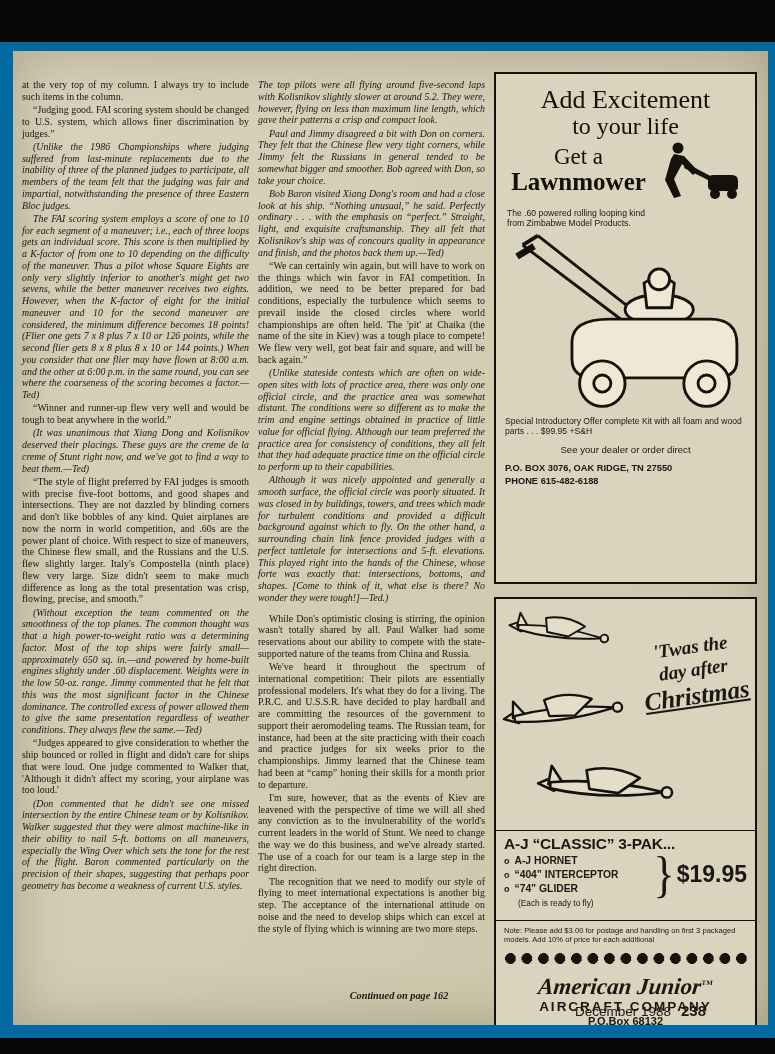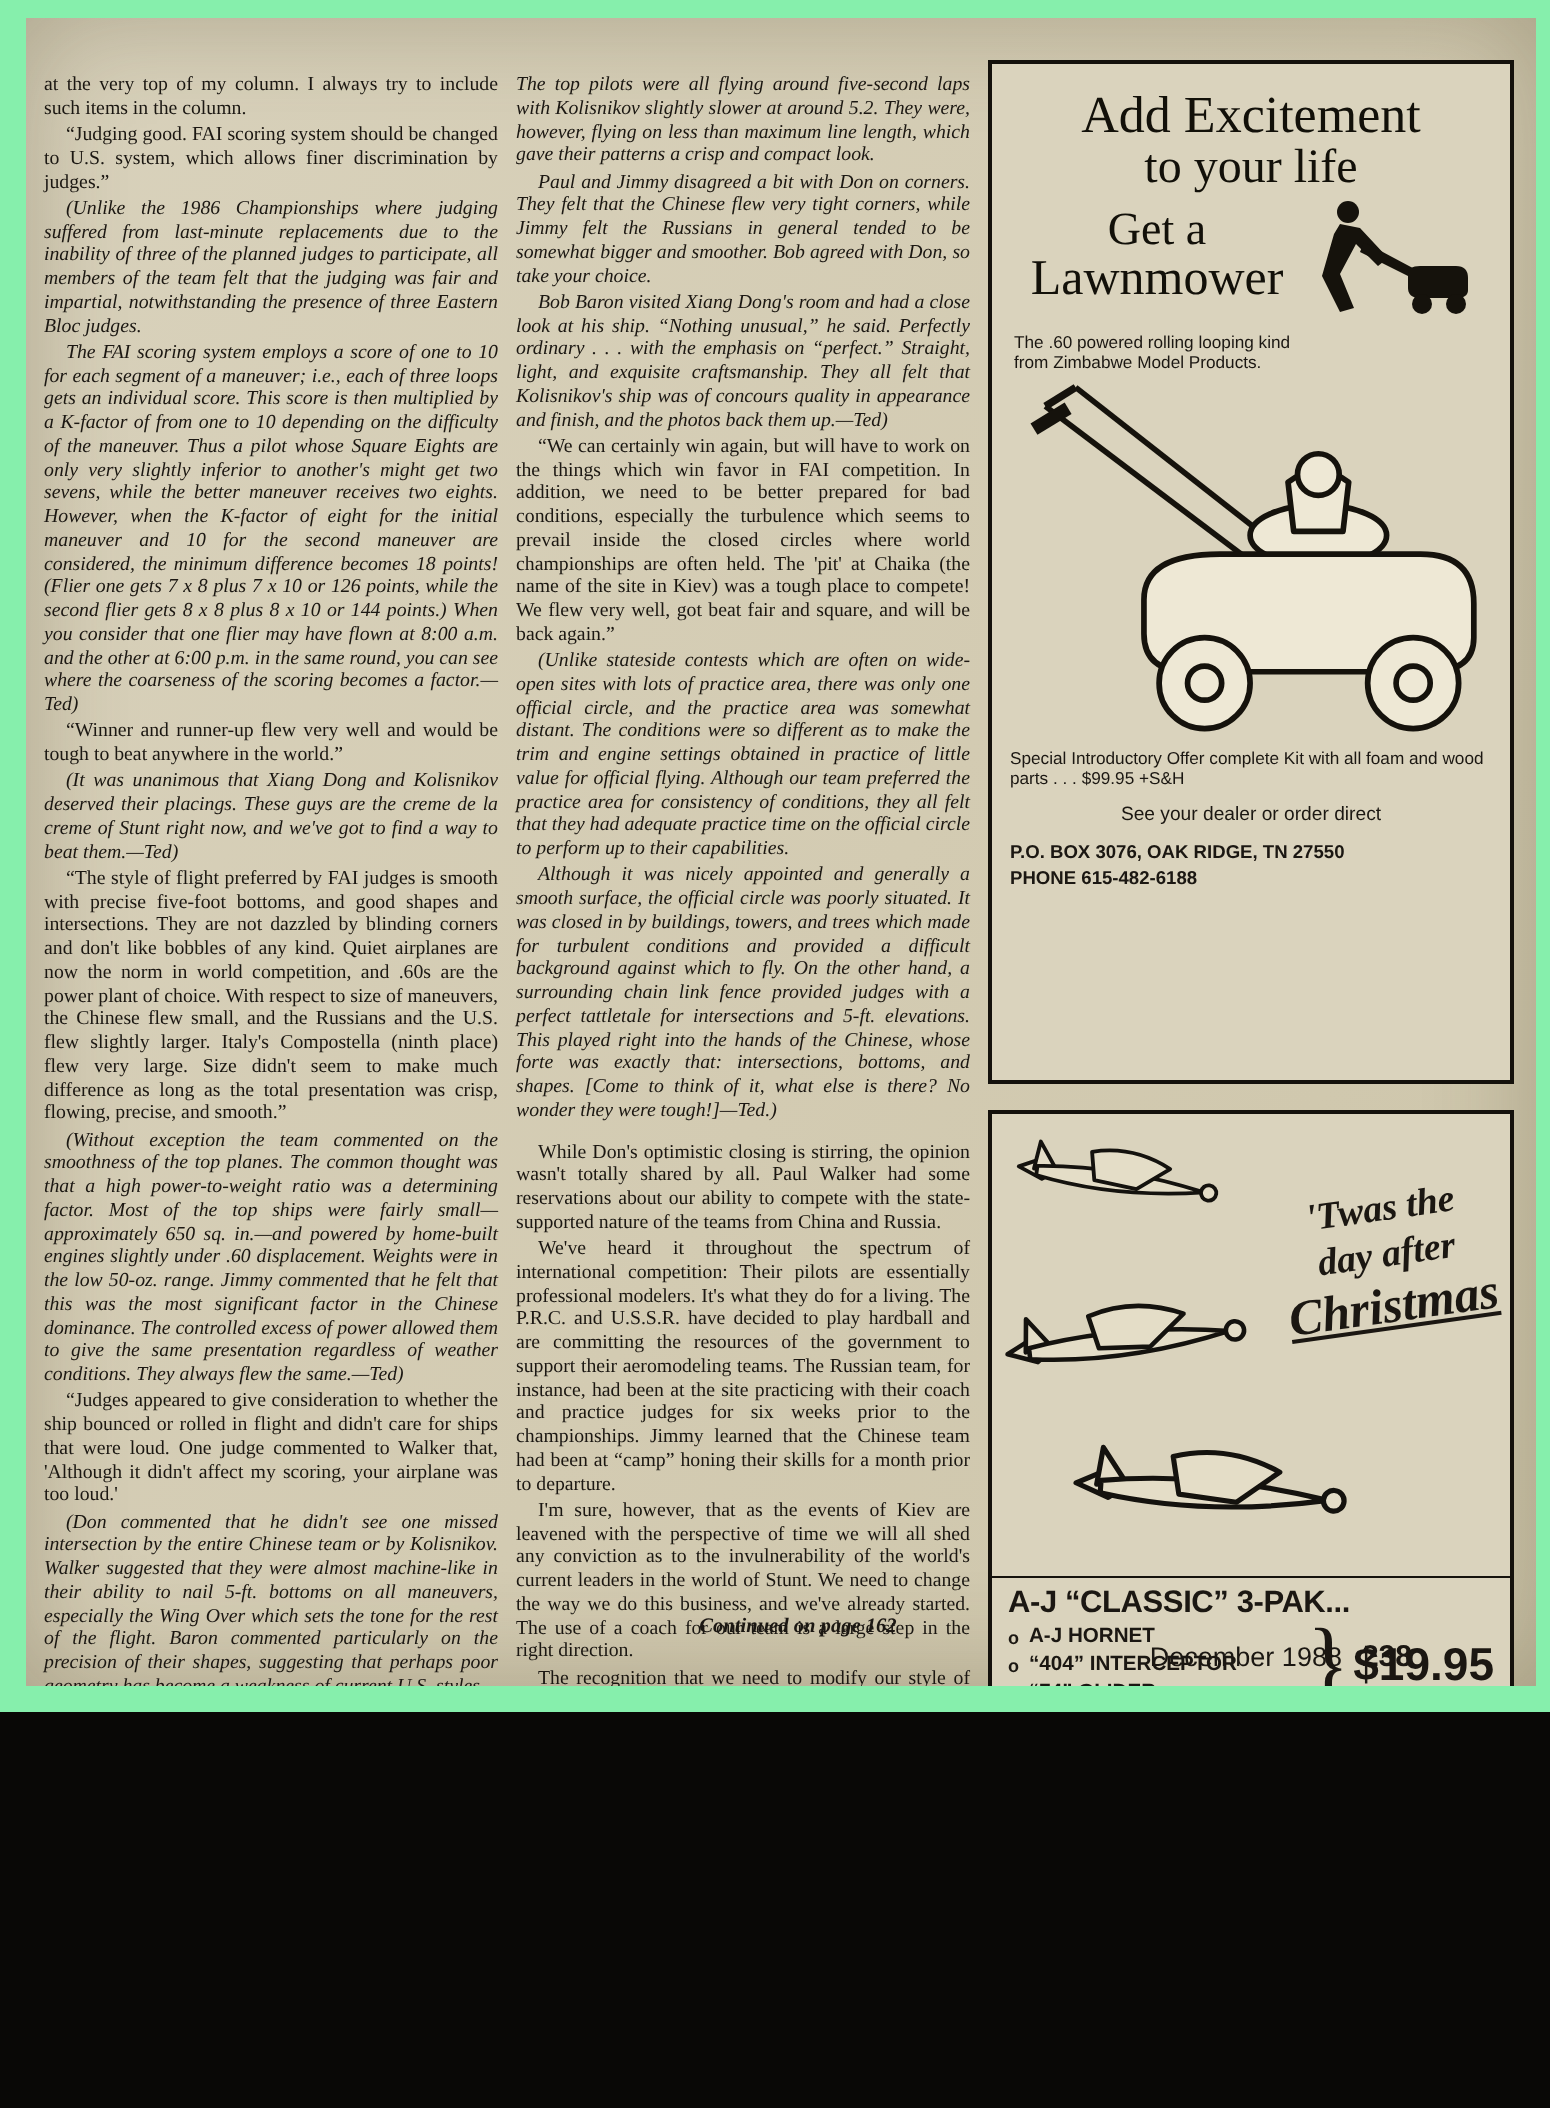--- a/index.html
+++ b/index.html
@@ -1,19 +1,19 @@
 <!DOCTYPE html>
 <html><head>
 <meta charset="utf-8">
 <style>
   * { box-sizing: border-box; margin: 0; padding: 0; }
   html,body { width:775px; height:1054px; }
   body { background:#090806; font-family:"Liberation Serif", serif; }
 
-  .scan { position:relative; width:775px; height:856px; background:#86efac; padding:9px 7px 13px 13px; }
+  .scan { position:relative; width:775px; height:996px; background:#0369a1; padding:9px 7px 13px 13px;margin-top:42px; }
   .paper { width:100%; height:100%; background:linear-gradient(120deg,#d9d2bc 0%, #d3cbb2 55%, #cdc5aa 100%);
            box-shadow: inset 0 0 55px rgba(70,58,30,.30); overflow:hidden; position:relative;
            padding:28px 7px 0 9px; color:#1b1712; }
 
   .cols { display:flex; gap:9px; }
   .col { width:227px; font-size:9.9px; line-height:11.75px; text-align:justify; }
   .col p { margin:0 0 1.5px 0; text-indent:11px; }
   .col p.ni { text-indent:0; }
   .col p.i { font-style:italic; }
   .col p.gap { margin-top:9px; }
@@ -26,21 +26,21 @@
   .ad { border:2.5px solid #14110c; background:#dad3bd; }
   .ad1 { height:512px; padding:12px 9px 8px; margin-bottom:13px; }
   .ad2 { height:452px; position:relative; overflow:hidden; }
 
   .hl { text-align:center; font-family:"Liberation Serif", serif; color:#121009; }
   .hl1 { font-size:26px; line-height:27px; }
   .hl2 { font-size:24px; line-height:26px; }
   .hl-row { display:flex; align-items:center; justify-content:center; gap:8px; }
   .hl-left { text-align:center; }
   .hl3 { font-size:23px; line-height:24px; }
-  .hl4 { font-size:25px; line-height:26px; }
+  .hl4 { font-size:25px; line-height:26px;font-weight:bold; }
   .mower-man { width:86px; height:62px; flex:none; }
 
   .tagline { font-family:"Liberation Sans", sans-serif; font-size:8.6px; line-height:10px; margin:7px 2px 0; width:150px;}
   .mower-art { width:238px; height:182px; display:block; margin:2px auto 0; }
   .offer { font-family:"Liberation Sans", sans-serif; font-size:8.6px; line-height:10px; margin-top:4px; }
   .dealer { font-family:"Liberation Sans", sans-serif; font-size:9.6px; text-align:center; margin-top:8px; }
   .logo-row { display:flex; align-items:center; justify-content:center; gap:9px; margin-top:9px; }
   .africa { width:26px; height:34px; flex:none; }
   .zimpro { font-family:"Liberation Sans", sans-serif; font-weight:bold; font-size:14px; letter-spacing:1.5px; }
   .addr { font-family:"Liberation Sans", sans-serif; font-weight:bold; font-size:9.3px; line-height:12px; margin-top:6px; }

